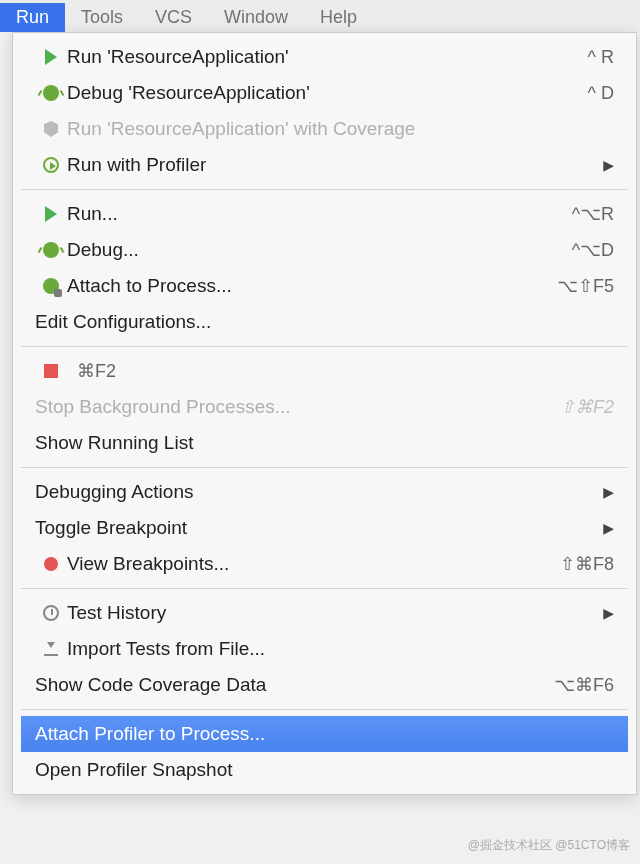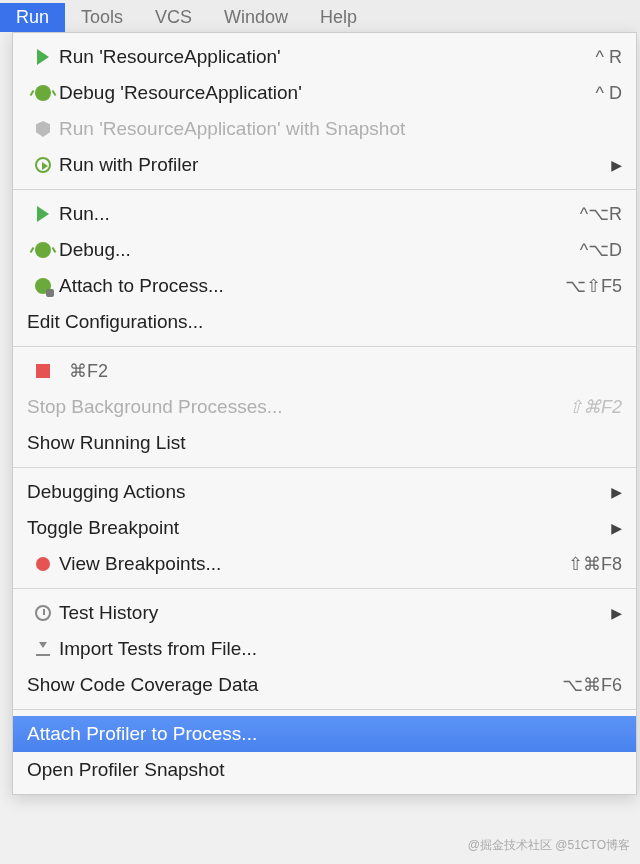--- a/index.html
+++ b/index.html
@@ -26,21 +26,21 @@
     .menubar-item.active {
       background: #3a72ec;
       color: #fff;
     }
     .dropdown {
       background: #f7f7f7;
       border: 1px solid #ccc;
       width: 625px;
       margin-left: 12px;
       box-shadow: 0 4px 16px rgba(0,0,0,0.15);
-      padding: 6px 0;
+      padding: 6px 8px;
     }
     .menu-item {
       display: flex;
       align-items: center;
       padding: 6px 14px 6px 14px;
       font-size: 19px;
       color: #222;
       min-height: 36px;
     }
     .menu-item.highlighted {
@@ -172,21 +172,21 @@
       <span class="icon-slot">
         <div class="bug"></div>
       </span>
       <span class="label">Debug 'ResourceApplication'</span>
       <span class="shortcut">^ D</span>
     </div>
     <div class="menu-item disabled">
       <span class="icon-slot">
         <div class="shield-play"></div>
       </span>
-      <span class="label">Run 'ResourceApplication' with Snapshot</span>
+      <span class="label">Run 'ResourceApplication' with Coverage</span>
     </div>
     <div class="menu-item">
       <span class="icon-slot">
         <div class="clock-play"></div>
       </span>
       <span class="label">Run with Profiler</span>
       <span class="submenu-arrow">▶</span>
     </div>
     <div class="separator"></div>
     <div class="menu-item">

